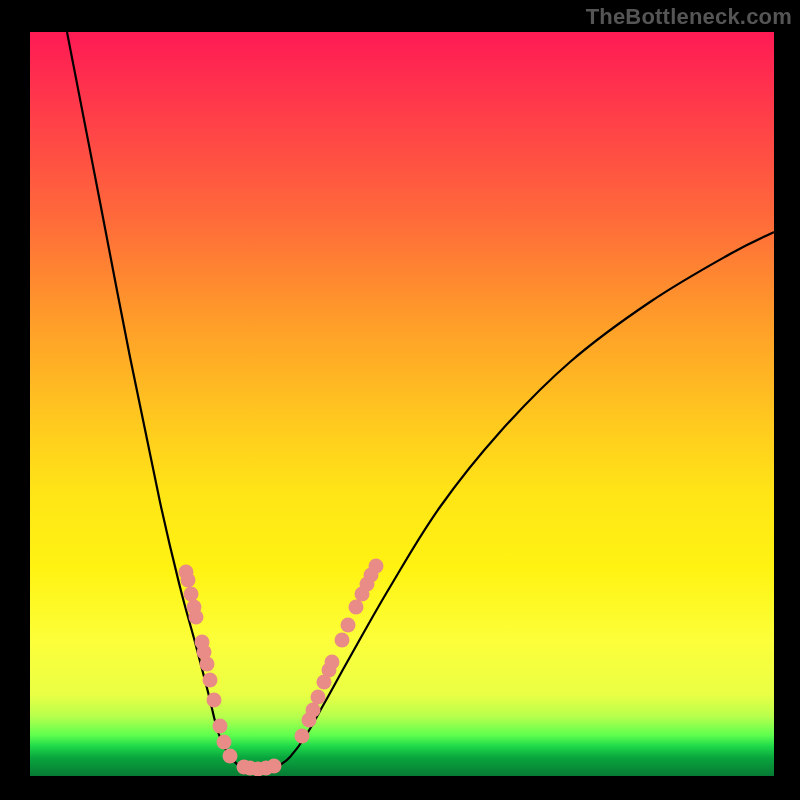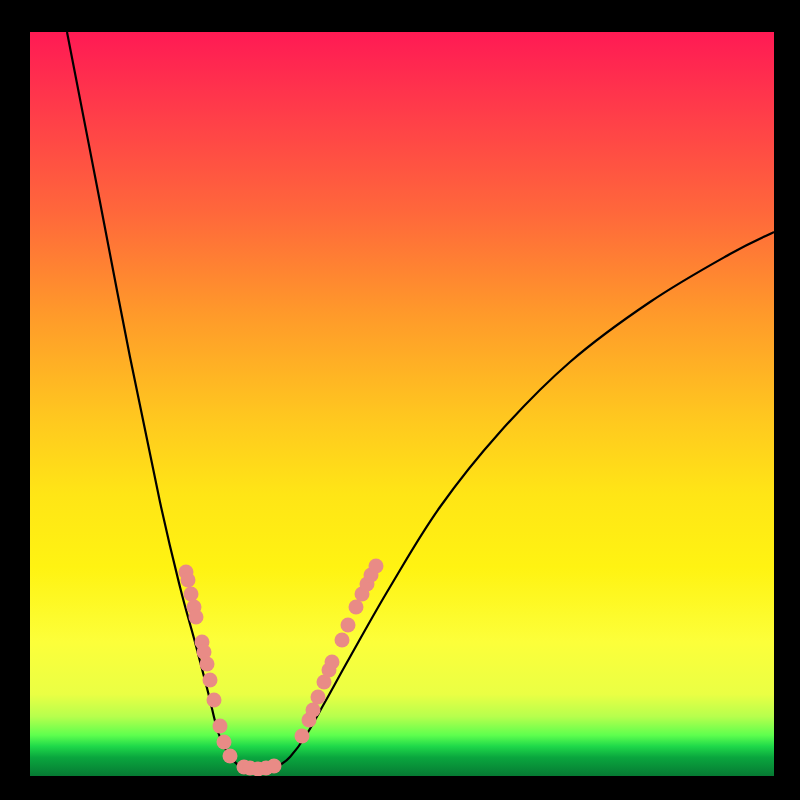--- a/index.html
+++ b/index.html
@@ -68,20 +68,21 @@
   }
   .dot {
     fill: #e98b86;
     stroke: none;
   }
 </style>
 </head>
 <body>
 
 <div class="frame">
+  <div class="watermark">TheBottleneck.com</div>
 
   <div class="plot">
     <svg class="curves" viewBox="0 0 744 744">
       <path id="left-branch" class="curve" d="M 37 0 C 42.94 30.599999999999998, 58.66 111.5, 70 170 C 81.34 228.5, 89.2 271, 100 325 C 110.8 379, 121 428.6, 130 470 C 139 511.4, 143.7 529.8, 150 555 C 156.3 580.2, 159.96 591.1, 165 610 C 170.04 628.9, 173.86 643.8, 178 660 C 182.14 676.2, 184.4 688.84, 188 700 C 191.6 711.16, 194.4 716.06, 198 722 C 201.6 727.94, 206.2 731.02, 208 733"></path>
       <path id="trough" class="curve" d="M 208 733 C 209.8 733.54, 214.04 735.28, 218 736 C 221.96 736.72, 226.04 737, 230 737 C 233.96 737, 236.4 736.72, 240 736 C 243.6 735.28, 248.2 733.54, 250 733"></path>
       <path id="right-branch" class="curve" d="M 250 733 C 251.8 731.56, 255.5 730.04, 260 725 C 264.5 719.96, 268.7 714.9, 275 705 C 281.3 695.1, 286.9 684.4, 295 670 C 303.1 655.6, 308.3 645.7, 320 625 C 331.7 604.3, 343.8 582, 360 555 C 376.2 528, 390.2 502.9, 410 475 C 429.8 447.1, 446.6 426.1, 470 400 C 493.4 373.9, 513 353.4, 540 330 C 567 306.6, 591.2 289.44, 620 270 C 648.8 250.56, 677.68 234.6, 700 222 C 722.32 209.4, 736.08 203.96, 744 200"></path>
       <g id="dots">
           <circle cx="156" cy="540" r="7.5" class="dot"></circle>
           <circle cx="158" cy="548" r="7.5" class="dot"></circle>
           <circle cx="161" cy="562" r="7.5" class="dot"></circle>

